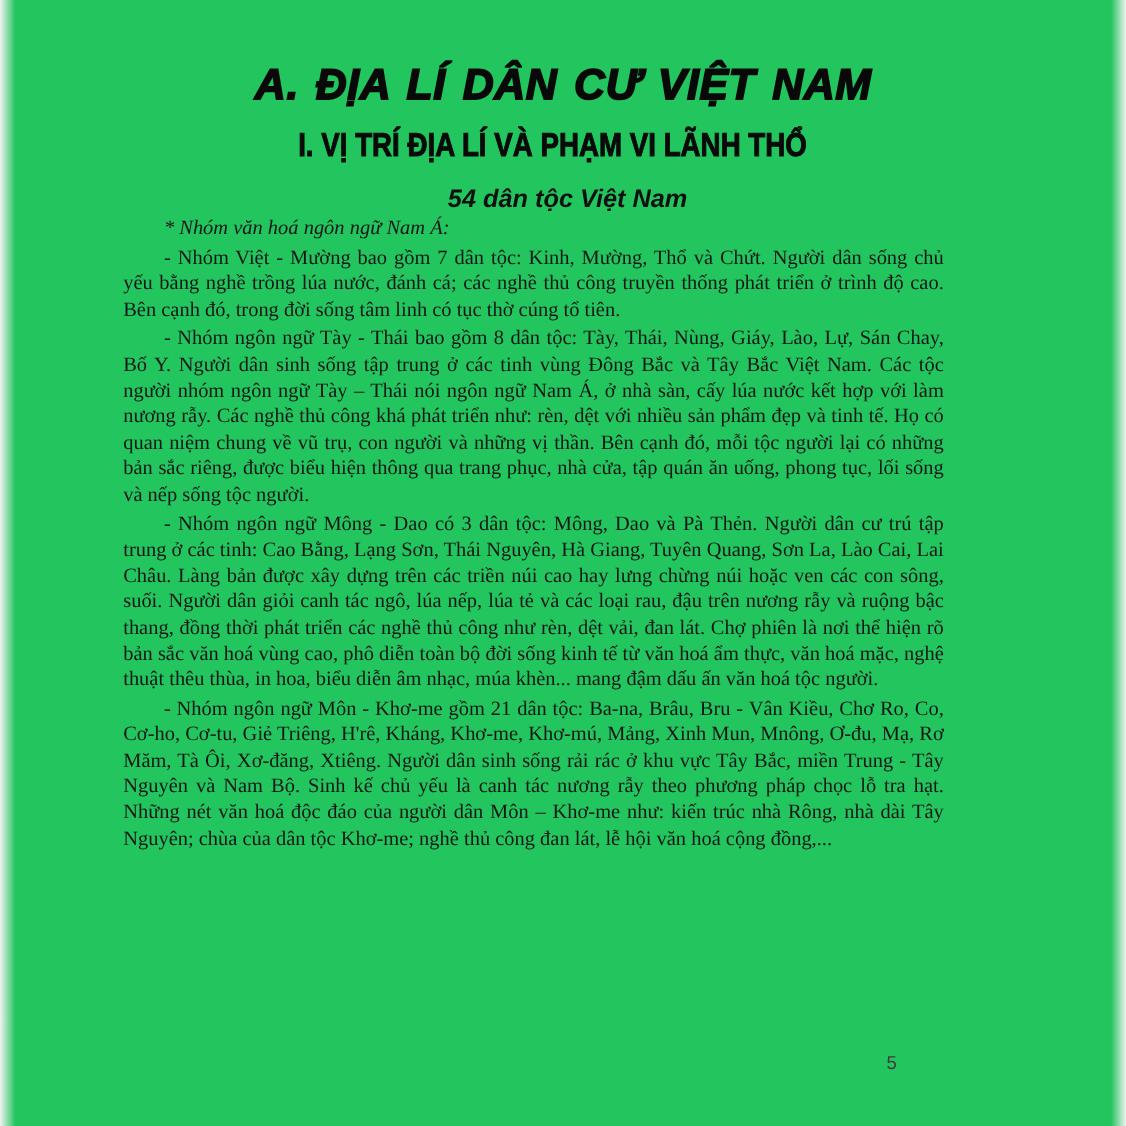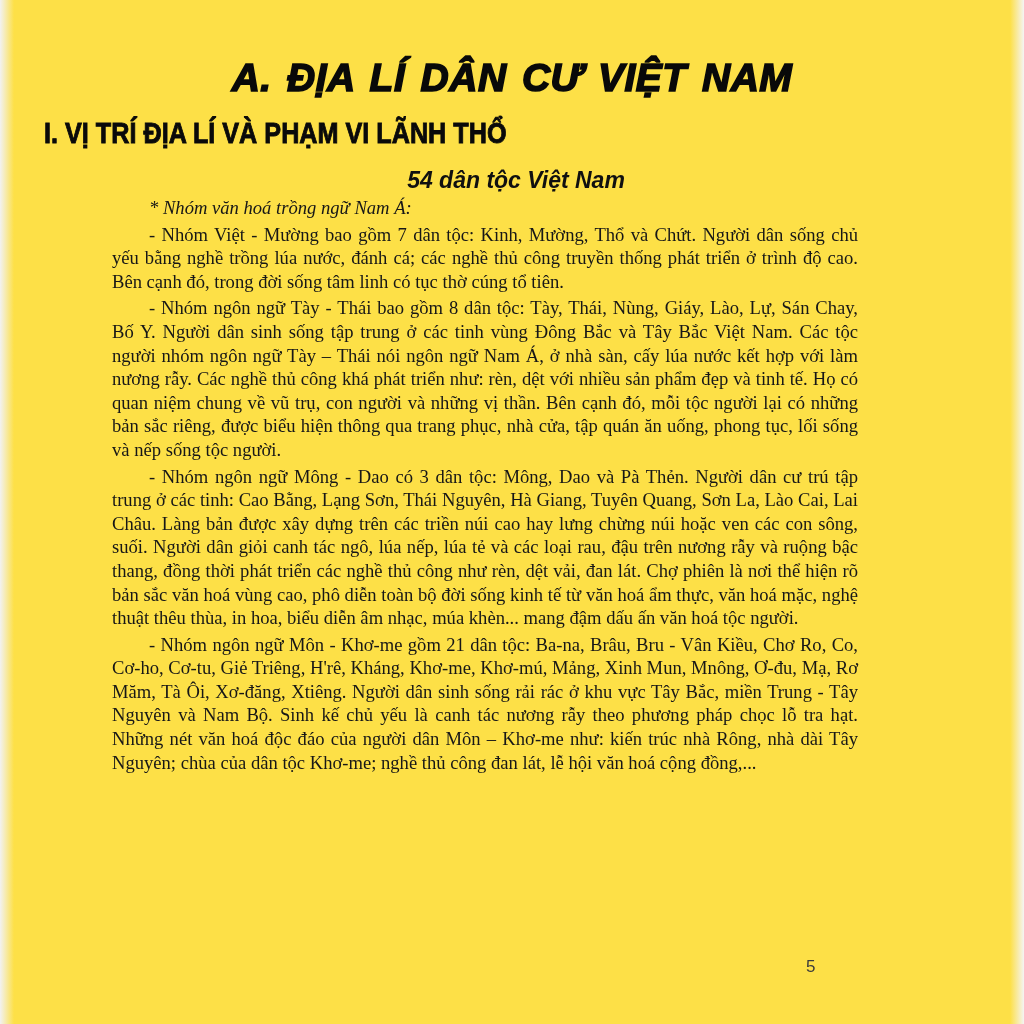--- a/index.html
+++ b/index.html
@@ -4,21 +4,21 @@
 <style>
   html, body {
     margin: 0;
     padding: 0;
     background: #ffffff;
   }
   .canvas {
     position: relative;
     width: 1024px;
     height: 1024px;
-    background: #fde047;
+    background: #22c55e;
     overflow: hidden;
     font-family: "Liberation Serif", serif;
   }
   
   .edge {
     position: absolute;
     top: 0;
     bottom: 0;
     width: 14px;
     pointer-events: none;
@@ -40,20 +40,21 @@
     word-spacing: 4px;
     color: #090909;
     -webkit-text-stroke: 1.6px #090909;
     margin: 0;
   }
   .section-heading {
     position: absolute;
     top: 116px;
     left: 0;
     width: 1004px;
+    text-align: center;
     margin: 0;
     font-size: 0;
   }
   .section-heading .condensed {
     display: inline-block;
     font-family: "Liberation Sans", sans-serif;
     font-weight: bold;
     font-size: 30px;
     color: #0a0a0a;
     -webkit-text-stroke: 0.9px #0a0a0a;
@@ -109,21 +110,21 @@
 
   <h1 class="page-title">A. ĐỊA LÍ DÂN CƯ VIỆT NAM</h1>
 
   <h2 class="section-heading">
     <span class="condensed">I. VỊ TRÍ ĐỊA LÍ VÀ PHẠM VI LÃNH THỔ</span>
   </h2>
 
   <h3 class="subsection-heading">54 dân tộc Việt Nam</h3>
 
   <div class="body-text">
-    <p class="note">* Nhóm văn hoá trồng ngữ Nam Á:</p>
+    <p class="note">* Nhóm văn hoá ngôn ngữ Nam Á:</p>
     <p>- Nhóm Việt - Mường bao gồm 7 dân tộc: Kinh, Mường, Thổ và Chứt. Người dân sống chủ yếu bằng nghề trồng lúa nước, đánh cá; các nghề thủ công truyền thống phát triển ở trình độ cao. Bên cạnh đó, trong đời sống tâm linh có tục thờ cúng tổ tiên.</p>
     <p>- Nhóm ngôn ngữ Tày - Thái bao gồm 8 dân tộc: Tày, Thái, Nùng, Giáy, Lào, Lự, Sán Chay, Bố Y. Người dân sinh sống tập trung ở các tinh vùng Đông Bắc và Tây Bắc Việt Nam. Các tộc người nhóm ngôn ngữ Tày – Thái nói ngôn ngữ Nam Á, ở nhà sàn, cấy lúa nước kết hợp với làm nương rẫy. Các nghề thủ công khá phát triển như: rèn, dệt với nhiều sản phẩm đẹp và tinh tế. Họ có quan niệm chung về vũ trụ, con người và những vị thần. Bên cạnh đó, mỗi tộc người lại có những bản sắc riêng, được biểu hiện thông qua trang phục, nhà cửa, tập quán ăn uống, phong tục, lối sống và nếp sống tộc người.</p>
     <p>- Nhóm ngôn ngữ Mông - Dao có 3 dân tộc: Mông, Dao và Pà Thẻn. Người dân cư trú tập trung ở các tinh: Cao Bằng, Lạng Sơn, Thái Nguyên, Hà Giang, Tuyên Quang, Sơn La, Lào Cai, Lai Châu. Làng bản được xây dựng trên các triền núi cao hay lưng chừng núi hoặc ven các con sông, suối. Người dân giỏi canh tác ngô, lúa nếp, lúa tẻ và các loại rau, đậu trên nương rẫy và ruộng bậc thang, đồng thời phát triển các nghề thủ công như rèn, dệt vải, đan lát. Chợ phiên là nơi thể hiện rõ bản sắc văn hoá vùng cao, phô diễn toàn bộ đời sống kinh tế từ văn hoá ẩm thực, văn hoá mặc, nghệ thuật thêu thùa, in hoa, biểu diễn âm nhạc, múa khèn... mang đậm dấu ấn văn hoá tộc người.</p>
     <p>- Nhóm ngôn ngữ Môn - Khơ-me gồm 21 dân tộc: Ba-na, Brâu, Bru - Vân Kiều, Chơ Ro, Co, Cơ-ho, Cơ-tu, Giẻ Triêng, H'rê, Kháng, Khơ-me, Khơ-mú, Mảng, Xinh Mun, Mnông, Ơ-đu, Mạ, Rơ Măm, Tà Ôi, Xơ-đăng, Xtiêng. Người dân sinh sống rải rác ở khu vực Tây Bắc, miền Trung - Tây Nguyên và Nam Bộ. Sinh kế chủ yếu là canh tác nương rẫy theo phương pháp chọc lỗ tra hạt. Những nét văn hoá độc đáo của người dân Môn – Khơ-me như: kiến trúc nhà Rông, nhà dài Tây Nguyên; chùa của dân tộc Khơ-me; nghề thủ công đan lát, lễ hội văn hoá cộng đồng,...</p>
   </div>
 
   <div class="page-number">5</div>
 </div>
 
 </body></html>

